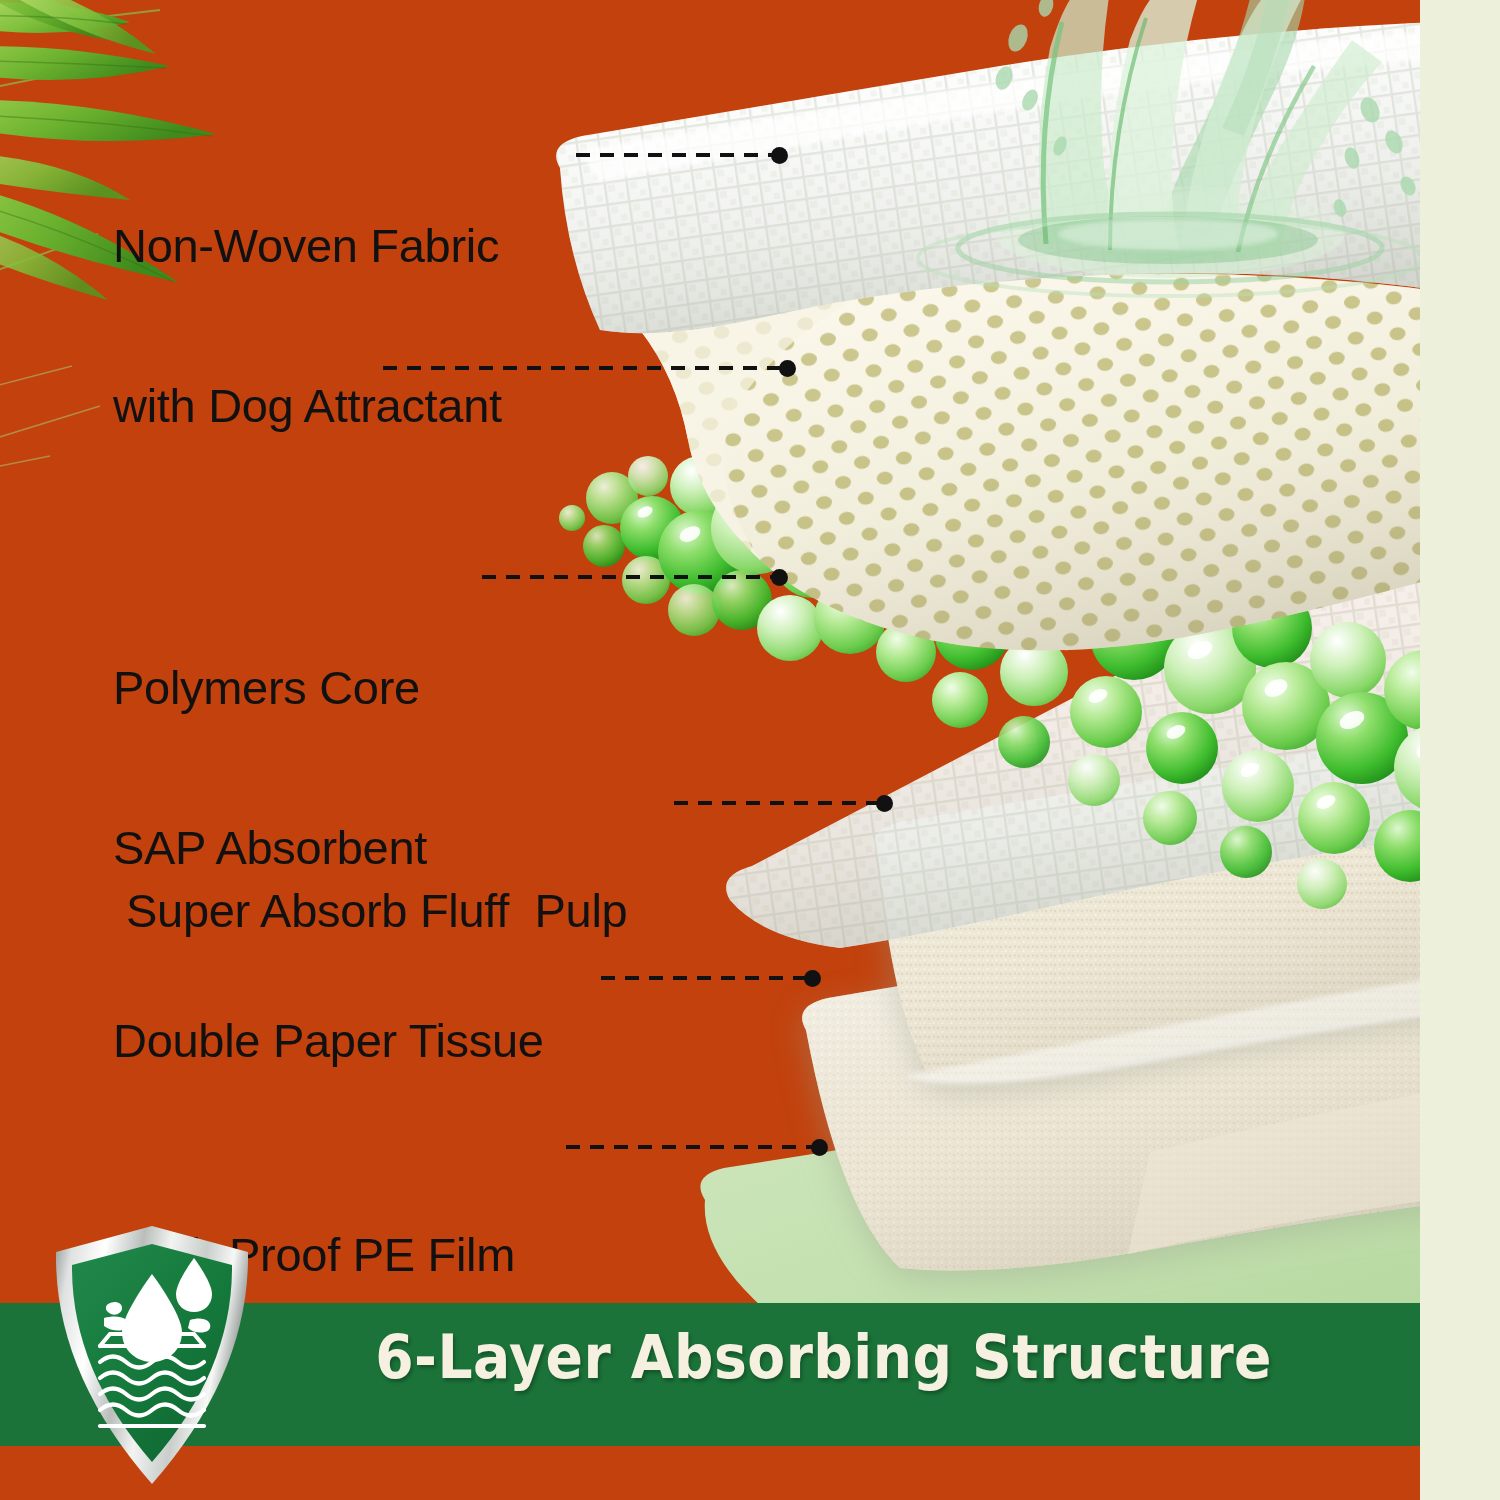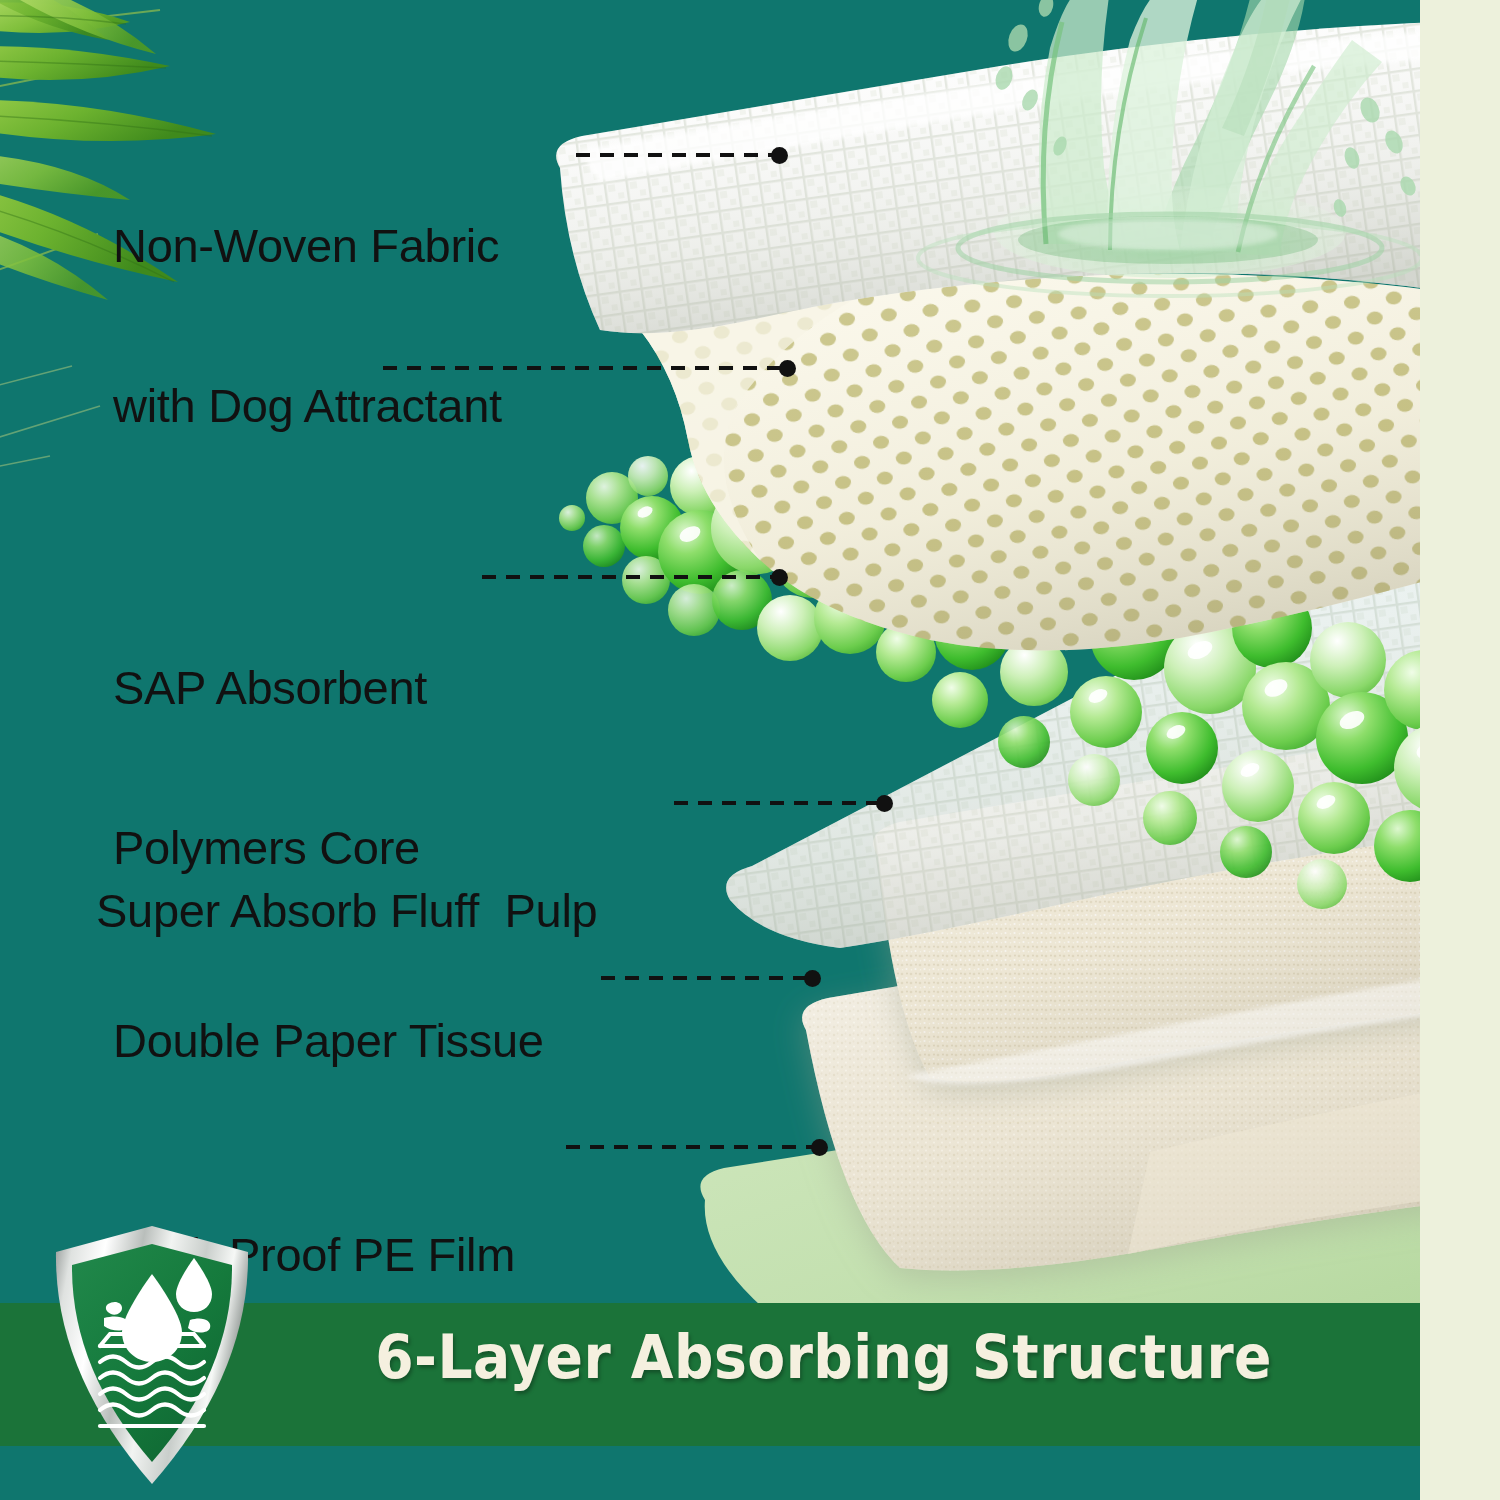--- a/index.html
+++ b/index.html
@@ -2,21 +2,21 @@
 <html><head>
 <meta charset="utf-8">
 <title>6-Layer Absorbing Structure</title>
 <style>
   html,body{margin:0;padding:0;}
   body{
     width:1500px;height:1500px;overflow:hidden;
     font-family:"Liberation Sans","DejaVu Sans",sans-serif;
     background:#edf1dc;
   }
-  #stage{position:relative;width:1420px;height:1500px;background:#0f766e;overflow:hidden;}
+  #stage{position:relative;width:1420px;height:1500px;background:#c2410c;overflow:hidden;}
 
   
   .bamboo{position:absolute;left:-20px;top:-30px;width:360px;height:540px;pointer-events:none;}
 
   
   .stack{position:absolute;left:0;top:0;width:1500px;height:1330px;}
   .stack svg{display:block;}
 
   
   .label{
@@ -379,27 +379,27 @@
   </div>
   <div class="leader" style="left:576px; top:153px; width:198px;"></div>
   <div class="leader-dot" style="left:771px; top:147px;"></div>
 
   <div class="label two-line" style="left:113px; top:346px;">
   </div>
   <div class="leader" style="left:383px; top:366px; width:400px;"></div>
   <div class="leader-dot" style="left:779px; top:360px;"></div>
 
   <div class="label two-line" style="left:113px; top:555px;">
+    <div>Polymers Core</div>
     <div>SAP Absorbent</div>
-    <div>Polymers Core</div>
   </div>
   <div class="leader" style="left:482px; top:575px; width:292px;"></div>
   <div class="leader-dot" style="left:771px; top:569px;"></div>
 
-  <div class="label" style="left:96px; top:780px;">
+  <div class="label" style="left:126px; top:780px;">
     <div>Super Absorb Fluff  Pulp</div>
   </div>
   <div class="leader" style="left:674px; top:801px; width:205px;"></div>
   <div class="leader-dot" style="left:876px; top:795px;"></div>
 
   <div class="label" style="left:113px; top:910px;">
     <div>Double Paper Tissue</div>
   </div>
   <div class="leader" style="left:601px; top:976px; width:206px;"></div>
   <div class="leader-dot" style="left:804px; top:970px;"></div>

